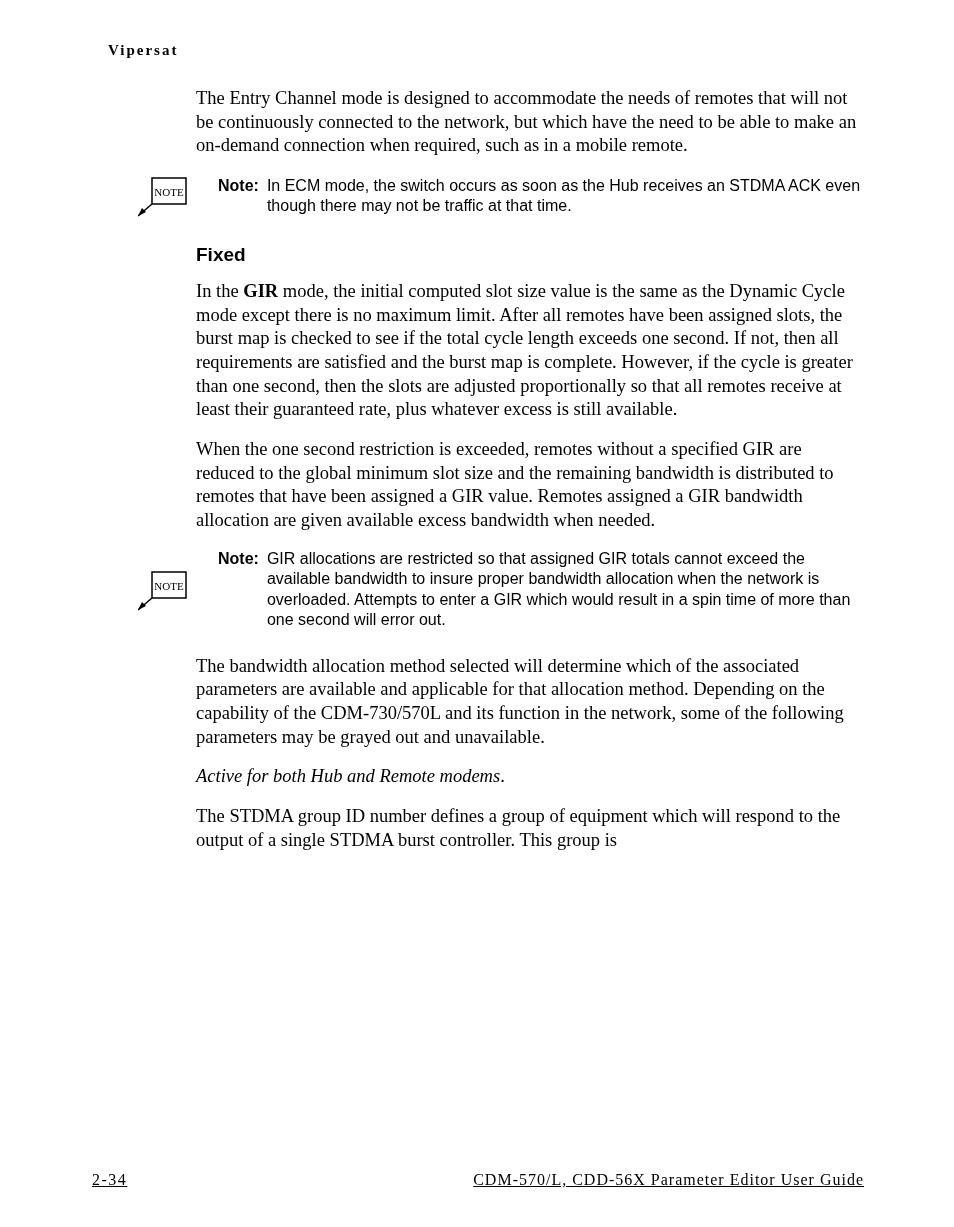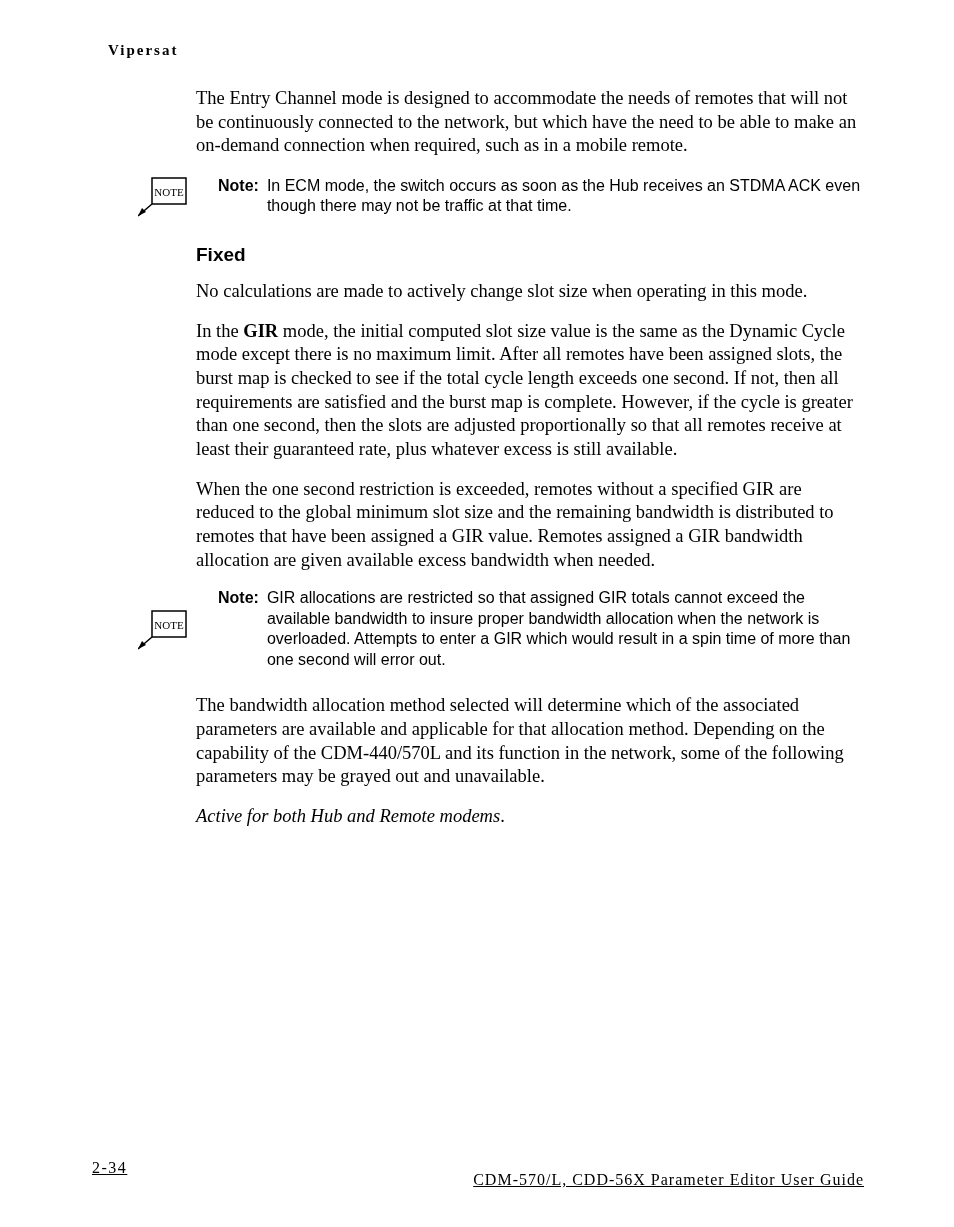--- a/index.html
+++ b/index.html
@@ -75,21 +75,21 @@
       bottom: 38px;
       left: 92px;
       right: 90px;
       display: flex;
       justify-content: space-between;
       font-family: "Times New Roman", serif;
       font-size: 16px;
       letter-spacing: 1.5px;
       text-decoration: underline;
     }
-    .footer-right { letter-spacing: 1px; margin-top: 12px; }
+    .footer-right { letter-spacing: 1px; }
   </style>
 </head>
 <body>
 
 <div class="header">Vipersat</div>
 
 <div class="content-col">
   <p class="body-para">The Entry Channel mode is designed to accommodate the needs of remotes that will not be continuously connected to the network, but which have the need to be able to make an on-demand connection when required, such as in a mobile remote.</p>
 </div>
 
@@ -104,21 +104,20 @@
     </svg>
   </div>
   <div class="note-text">
     <span class="note-label">Note:</span>
     <span class="note-body">In ECM mode, the switch occurs as soon as the Hub receives an STDMA ACK even though there may not be traffic at that time.</span>
   </div>
 </div>
 
 <div class="content-col">
   <h4 class="h4">Fixed</h4>
-  <p class="body-para">No calculations are made to actively change slot size when operating in this mode.</p>
 
   <p class="body-para">
     <span>In the </span><span class="bold">GIR</span><span> mode, the initial computed slot size value is the same as the Dynamic Cycle mode except there is no maximum limit. After all remotes have been assigned slots, the burst map is checked to see if the total cycle length exceeds one second. If not, then all requirements are satisfied and the burst map is complete. However, if the cycle is greater than one second, then the slots are adjusted proportionally so that all remotes receive at least their guaranteed rate, plus whatever excess is still available.</span>
   </p>
   <p class="body-para">When the one second restriction is exceeded, remotes without a specified GIR are reduced to the global minimum slot size and the remaining bandwidth is distributed to remotes that have been assigned a GIR value. Remotes assigned a GIR bandwidth allocation are given available excess bandwidth when needed.</p>
 </div>
 
 <div class="note-row">
   <div class="note-icon-wrap">
     <svg width="50" height="42" viewBox="0 0 50 42">
@@ -128,23 +127,24 @@
       <polygon points="0,40 8,36 4,32" fill="#000"></polygon>
     </svg>
   </div>
   <div class="note-text">
     <span class="note-label">Note:</span>
     <span class="note-body">GIR allocations are restricted so that assigned GIR totals cannot exceed the available bandwidth to insure proper bandwidth allocation when the network is overloaded. Attempts to enter a GIR which would result in a spin time of more than one second will error out.</span>
   </div>
 </div>
 
 <div class="content-col" style="margin-top:24px;">
-  <p class="body-para">The bandwidth allocation method selected will determine which of the associated parameters are available and applicable for that allocation method. Depending on the capability of the CDM-440/570L and its function in the network, some of the following parameters may be grayed out and unavailable.</p>
+  <p class="body-para">The bandwidth allocation method selected will determine which of the associated parameters are available and applicable for that allocation method. Depending on the capability of the CDM-730/570L and its function in the network, some of the following parameters may be grayed out and unavailable.</p>
 
   <p class="body-para">
     <span class="italic">Active for both Hub and Remote modems</span><span>.</span>
   </p>
+  <p class="body-para">The STDMA group ID number defines a group of equipment which will respond to the output of a single STDMA burst controller. This group is</p>
 </div>
 
 <div class="footer">
   <span>2-34</span>
   <span class="footer-right">CDM-570/L, CDD-56X Parameter Editor User Guide</span>
 </div>
 
 </body></html>

